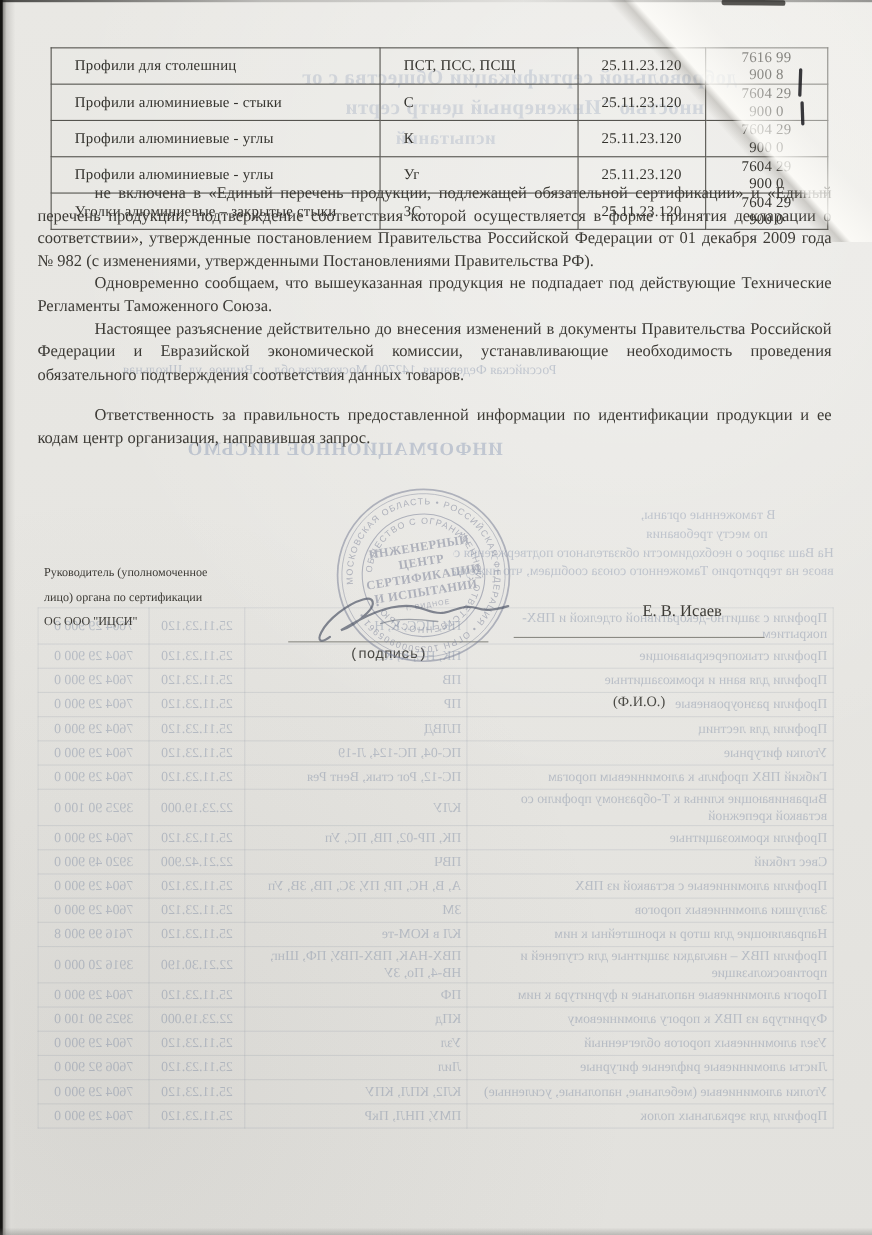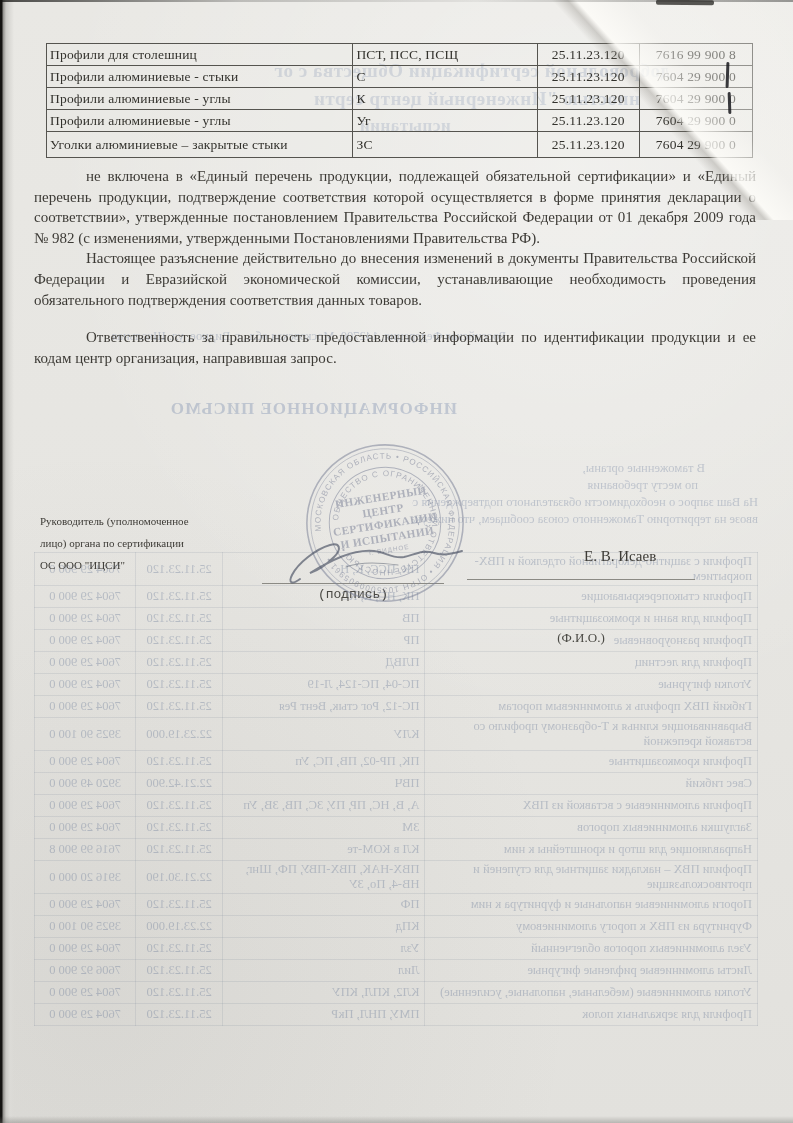--- a/index.html
+++ b/index.html
@@ -23,21 +23,21 @@
   .fold{left:552px;top:0;width:241px;height:220px;
     background:linear-gradient(48deg, rgba(0,0,0,0) 45%, rgba(118,114,106,.28) 48.6%, rgba(253,252,248,.85) 50.6%, rgba(246,245,241,.45) 62%, rgba(246,245,241,.28) 100%);}
   .smudge-top{left:656px;top:0;width:58px;height:5px;background:#2f2e2a;border-radius:2px;transform:rotate(.6deg);opacity:.8;}
   .pen-mark{width:3px;background:#17171c;border-radius:2px;opacity:.85;}
   .pen-mark.m1{left:726px;top:62px;height:26px;transform:rotate(2deg);}
   .pen-mark.m2{left:728px;top:92px;height:22px;transform:rotate(-2deg);}
 
   
   .doc-table{left:46px;top:43px;width:707px;border-collapse:collapse;
     font-size:13.5px;color:#33322d;letter-spacing:.2px;}
-  .doc-table td{border:1px solid #55544f;height:21px;padding:0 3px;vertical-align:middle;background:rgba(236,235,231,.25);margin-top:44px;}
+  .doc-table td{border:1px solid #55544f;height:21px;padding:0 21px;vertical-align:middle;background:rgba(236,235,231,.25);margin-top:44px;}
   .doc-table td.c-okpd,.doc-table td.c-tnved{text-align:center;}
   .col-label{width:306px;} .col-des{width:184px;} .col-okpd{width:102px;} .col-tnved{width:113px;}
   .doc-table tr:last-child td{height:25px;}
 
   
   .body-text{left:34px;top:166px;width:722px;color:#3d3b36;font-size:15px;line-height:20.6px;text-align:justify;}
   .body-text p{margin:0;text-indent:52px;}
   .body-text p.gap{margin-top:17px;}
 
   
@@ -288,20 +288,21 @@
           <td>Уголки алюминиевые  – закрытые стыки</td>
           <td>ЗС</td>
           <td class="c-okpd">25.11.23.120</td>
           <td class="c-tnved">7604 29 900 0</td>
         </tr>
       </tbody>
   </table>
 
   <div class="abs body-text">
     <p>не включена в «Единый перечень продукции, подлежащей обязательной сертификации» и «Единый перечень продукции, подтверждение соответствия которой осуществляется в форме принятия декларации о соответствии», утвержденные  постановлением Правительства Российской Федерации от 01 декабря 2009 года № 982 (с изменениями, утвержденными Постановлениями Правительства РФ).</p>
+    <p>Одновременно сообщаем, что вышеуказанная продукция не подпадает под действующие Технические Регламенты Таможенного Союза.</p>
     <p>Настоящее разъяснение действительно до внесения изменений в документы Правительства Российской Федерации и Евразийской экономической комиссии, устанавливающие необходимость проведения обязательного подтверждения соответствия данных товаров.</p>
     <p class="gap">Ответственность за правильность предоставленной информации по идентификации продукции и ее кодам центр организация, направившая запрос.</p>
   </div>
 
   <div class="abs sig-left">Руководитель (уполномоченное
 лицо) органа по сертификации
 ОС ООО "ИЦСИ"</div>
   <div class="abs sig-name">Е. В. Исаев</div>
   <div class="abs sig-line l1"></div>
   <div class="abs sig-line l2"></div>

